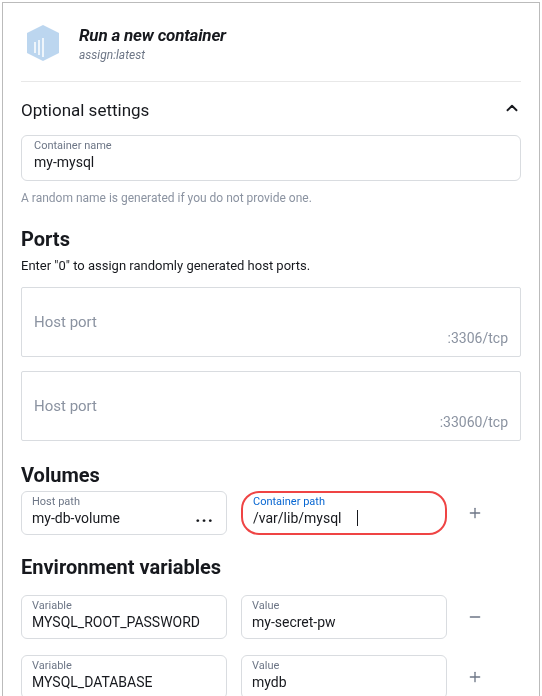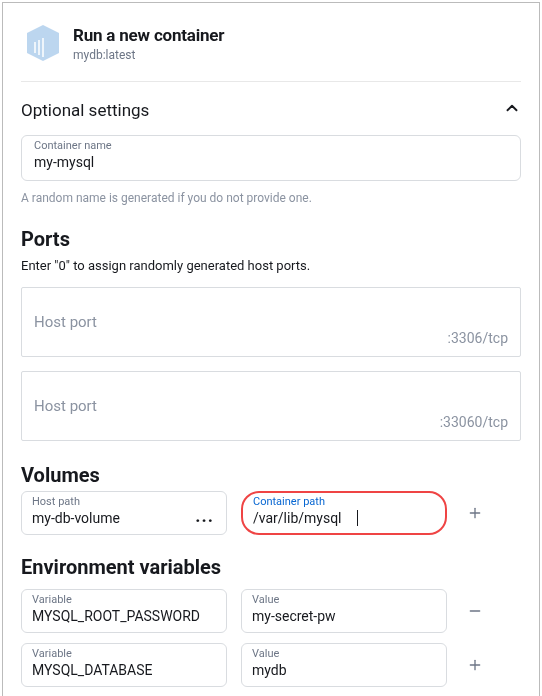--- a/index.html
+++ b/index.html
@@ -1,18 +1,18 @@
 <!DOCTYPE html>
 <html><head>
   <meta charset="utf-8">
   <style>
     * { box-sizing: border-box; margin: 0; padding: 0; font-family: -apple-system, BlinkMacSystemFont, "Segoe UI", Roboto, Helvetica, Arial, sans-serif; }
     body { background: #fff; padding: 2px; }
     .dialog { width: 538px; border: 1px solid #bbb; background: #fff; padding: 0 18px 18px 18px; }
-    .header { display: flex; align-items: center; gap: 8px; padding: 18px 0 16px 0; border-bottom: 1px solid #e8e8e8; }
+    .header { display: flex; align-items: center; gap: 14px; padding: 18px 0 16px 0; border-bottom: 1px solid #e8e8e8; font-style: italic; }
     .header-icon { width: 44px; height: 44px; display: flex; align-items: center; justify-content: center; }
     .header-title { font-size: 17px; font-weight: 700; color: #17191e; letter-spacing: -0.2px; }
     .header-sub { font-size: 12px; color: #6d7686; margin-top: 3px; }
     .accordion-head { display: flex; align-items: center; justify-content: space-between; padding: 17px 0 14px 0; cursor: pointer; }
     .accordion-title { font-size: 17px; color: #17191e; }
     .chevron svg { width: 18px; height: 18px; }
     .field-group { border: 1px solid #d9dce0; border-radius: 6px; padding: 3px 12px 8px 12px; }
     .field-label { font-size: 11px; color: #6d7686; }
     .field-input { border: none; outline: none; font-size: 14px; color: #17191e; width: 100%; padding: 2px 0; background: transparent; }
     .field-input::placeholder { color: #8b93a1; }
@@ -23,21 +23,21 @@
     .port-input { border: none; outline: none; font-size: 15px; color: #17191e; flex: 1; background: transparent; }
     .port-input::placeholder { color: #8b93a1; }
     .port-suffix { font-size: 14px; color: #8b93a1; margin-top: 32px; }
     .vol-row { display: flex; align-items: center; gap: 14px; margin-top: 4px; }
     .vol-host { flex: 0 0 206px; border: 1px solid #d9dce0; border-radius: 6px; padding: 3px 10px 6px 10px; display: flex; align-items: flex-end; }
     .vol-host .inner { flex: 1; }
     .vol-container { flex: 0 0 206px; border: 2px solid #ef4444; border-radius: 18px; padding: 2px 10px 5px 10px; }
     .vol-container .field-label { color: #0867d2; font-size: 11px; }
     .dots { color: #17191e; font-size: 18px; font-weight: 700; padding: 0 2px 2px 0; letter-spacing: 1px; cursor: pointer; }
     .action-btn { width: 28px; height: 28px; display: flex; align-items: center; justify-content: center; cursor: pointer; color: #6d7686; font-size: 22px; }
-    .env-row { display: flex; align-items: center; gap: 14px; margin-top: 10px; }
+    .env-row { display: flex; align-items: center; gap: 14px; margin-top: 16px; }
     .env-field { flex: 0 0 206px; border: 1px solid #d9dce0; border-radius: 6px; padding: 3px 10px 6px 10px; }
     .env-field .field-input { font-size: 14px; }
     .footer { border-top: 1px solid #e8e8e8; margin-top: 26px; padding-top: 16px; display: flex; justify-content: flex-end; gap: 12px; }
     .btn { min-width: 76px; height: 40px; border-radius: 6px; font-size: 14px; font-weight: 600; cursor: pointer; display: flex; align-items: center; justify-content: center; }
     .btn-secondary { border: 1.5px solid #0867d2; color: #0867d2; background: #fff; }
     .btn-primary { border: none; background: #0867d2; color: #fff; }
     .caret { display: inline-block; width: 1px; height: 16px; background: #17191e; vertical-align: middle; margin-left: -1px; }
   </style>
 </head>
 <body>
@@ -52,21 +52,21 @@
         </g>
         <g stroke="#fff" stroke-width="1.5">
           <line x1="14" y1="21" x2="14" y2="32"></line>
           <line x1="18" y1="19" x2="18" y2="34"></line>
           <line x1="22" y1="17" x2="22" y2="36"></line>
         </g>
       </svg>
     </div>
     <div>
       <div class="header-title">Run a new container</div>
-      <div class="header-sub">mydb:latest</div>
+      <div class="header-sub">assign:latest</div>
     </div>
   </div>
 
   <div class="accordion-head">
     <div class="accordion-title">Optional settings</div>
     <div class="chevron">
       <svg viewBox="0 0 24 24" fill="none" stroke="#17191e" stroke-width="2.5" stroke-linecap="round" stroke-linejoin="round">
           <polyline points="6 15 12 9 18 15"></polyline>
         </svg>
     </div>

